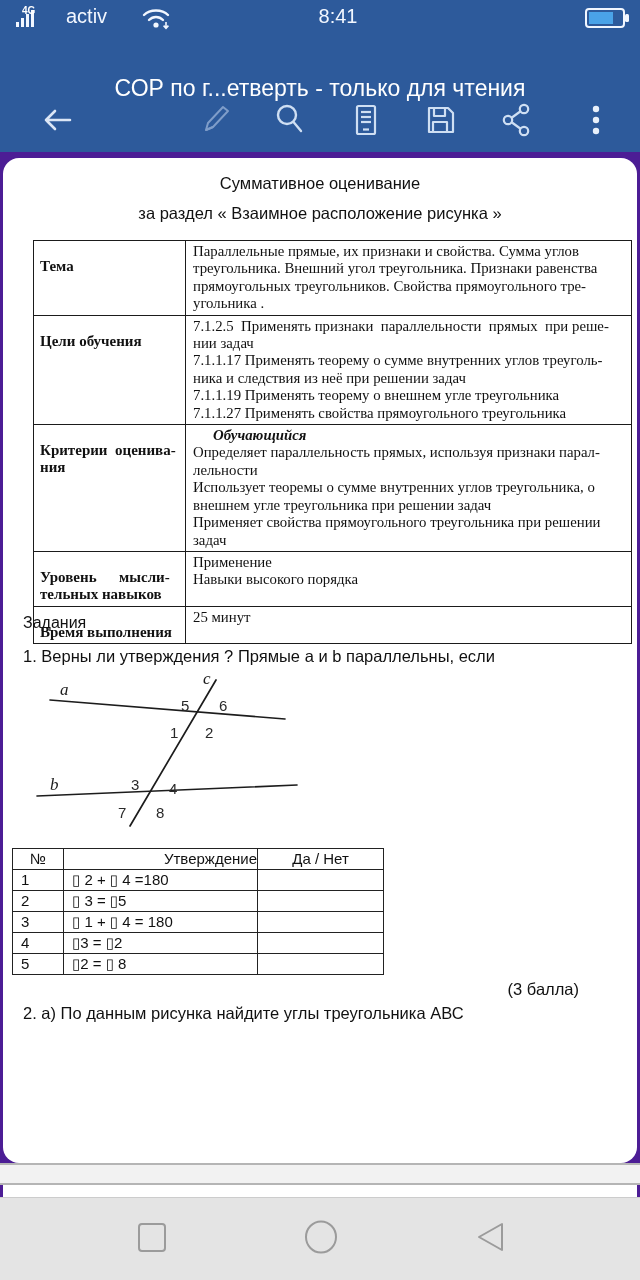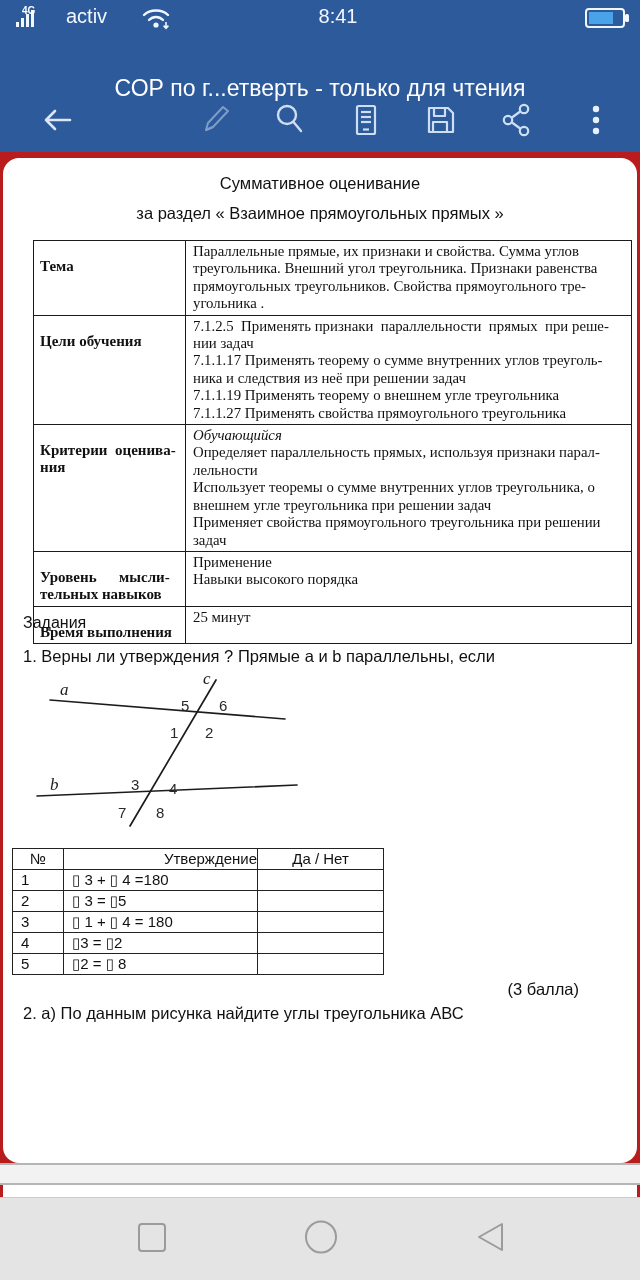--- a/index.html
+++ b/index.html
@@ -1,16 +1,16 @@
 <!DOCTYPE html>
 <html><head>
 <meta charset="utf-8">
 <style>
   html,body{margin:0;padding:0;background:#888;}
-  #screen{position:relative;width:640px;height:1280px;background:#b91c1c;overflow:hidden;
+  #screen{position:relative;width:640px;height:1280px;background:#4c1d95;overflow:hidden;
           font-family:"Liberation Sans",sans-serif;}
 
   
   .chrome{position:absolute;top:0;left:0;width:640px;height:152px;background:#2d5a9b;}
   .statusbar{position:absolute;top:0;left:0;width:640px;height:36px;color:#eef4fd;}
   .sig{position:absolute;left:8px;top:2px;width:60px;height:30px;}
   .sig .gen{position:absolute;left:14px;top:3px;font-size:10px;font-weight:bold;color:#fff;}
   .carrier{position:absolute;left:66px;top:5px;font-size:20px;color:#f2f7ff;}
   .wifi{position:absolute;left:140px;top:4px;}
   .time{position:absolute;left:0;right:0;top:5px;text-align:center;font-size:20px;color:#f2f7ff;padding-left:36px;}
@@ -30,21 +30,21 @@
   .h1{top:16px;}
   .h2{top:46px;}
 
   table.info{position:absolute;top:82px;left:30px;width:599px;border-collapse:collapse;
              table-layout:fixed;font-family:"Liberation Serif",serif;color:#111;}
   table.info td{border:1.5px solid #1b1b1b;vertical-align:top;}
   table.info td.lbl{width:150px;font-weight:bold;font-size:15px;line-height:17.4px;
                     padding:17px 4px 2px 6px;white-space:pre-wrap;}
   table.info td.val{font-size:14.8px;line-height:17.4px;padding:2px 11px 2px 7px;}
   table.info .pre{white-space:pre-wrap;}
-  table.info .lead{font-weight:normal;font-style:italic;}
+  table.info .lead{font-weight:bold;font-style:italic;margin-left:20px;}
 
   .tasks{position:absolute;top:456px;left:20px;font-size:16px;color:#111;text-align:center;}
   .q1{position:absolute;top:489px;left:20px;font-size:16.5px;color:#111;}
   .figure{position:absolute;top:510px;left:17px;}
 
   table.st{position:absolute;top:690px;left:9px;width:368px;border-collapse:collapse;
            font-size:15px;color:#111;table-layout:fixed;}
   table.st td,table.st th{border:1.5px solid #222;font-weight:normal;height:20px;
                           padding:0 0 0 8px;text-align:left;line-height:20px;}
   table.st th{text-align:center;padding:0;}
@@ -170,21 +170,21 @@
             <circle cx="20" cy="31" r="3.2"></circle>
           </g>
         </svg>
       </div>
     </div>
   </div>
 
   <div class="page">
 
     <div class="h1">Суммативное оценивание</div>
-    <div class="h2">за раздел « Взаимное прямоугольных прямых »</div>
+    <div class="h2">за раздел « Взаимное расположение рисунка »</div>
 
     <table class="info">
       <colgroup>
           <col style="width:152px">
           <col>
         </colgroup>
       <tbody>
           <tr>
         <td class="lbl">Тема</td>
         <td class="val"><span class="pre">Параллельные прямые, их признаки и свойства. Сумма углов
@@ -257,21 +257,21 @@
 
     <table class="st">
       <tbody>
           <tr>
         <th class="c-num">№</th>
         <th class="c-sta">Утверждение</th>
         <th class="c-yn">Да / Нет</th>
       </tr>
       <tr>
         <td>1</td>
-        <td>▯ 3 + ▯ 4 =180</td>
+        <td>▯ 2 + ▯ 4 =180</td>
         <td></td>
       </tr>
       <tr>
         <td>2</td>
         <td>▯ 3 = ▯5</td>
         <td></td>
       </tr>
       <tr>
         <td>3</td>
         <td>▯ 1 + ▯ 4 = 180</td>

